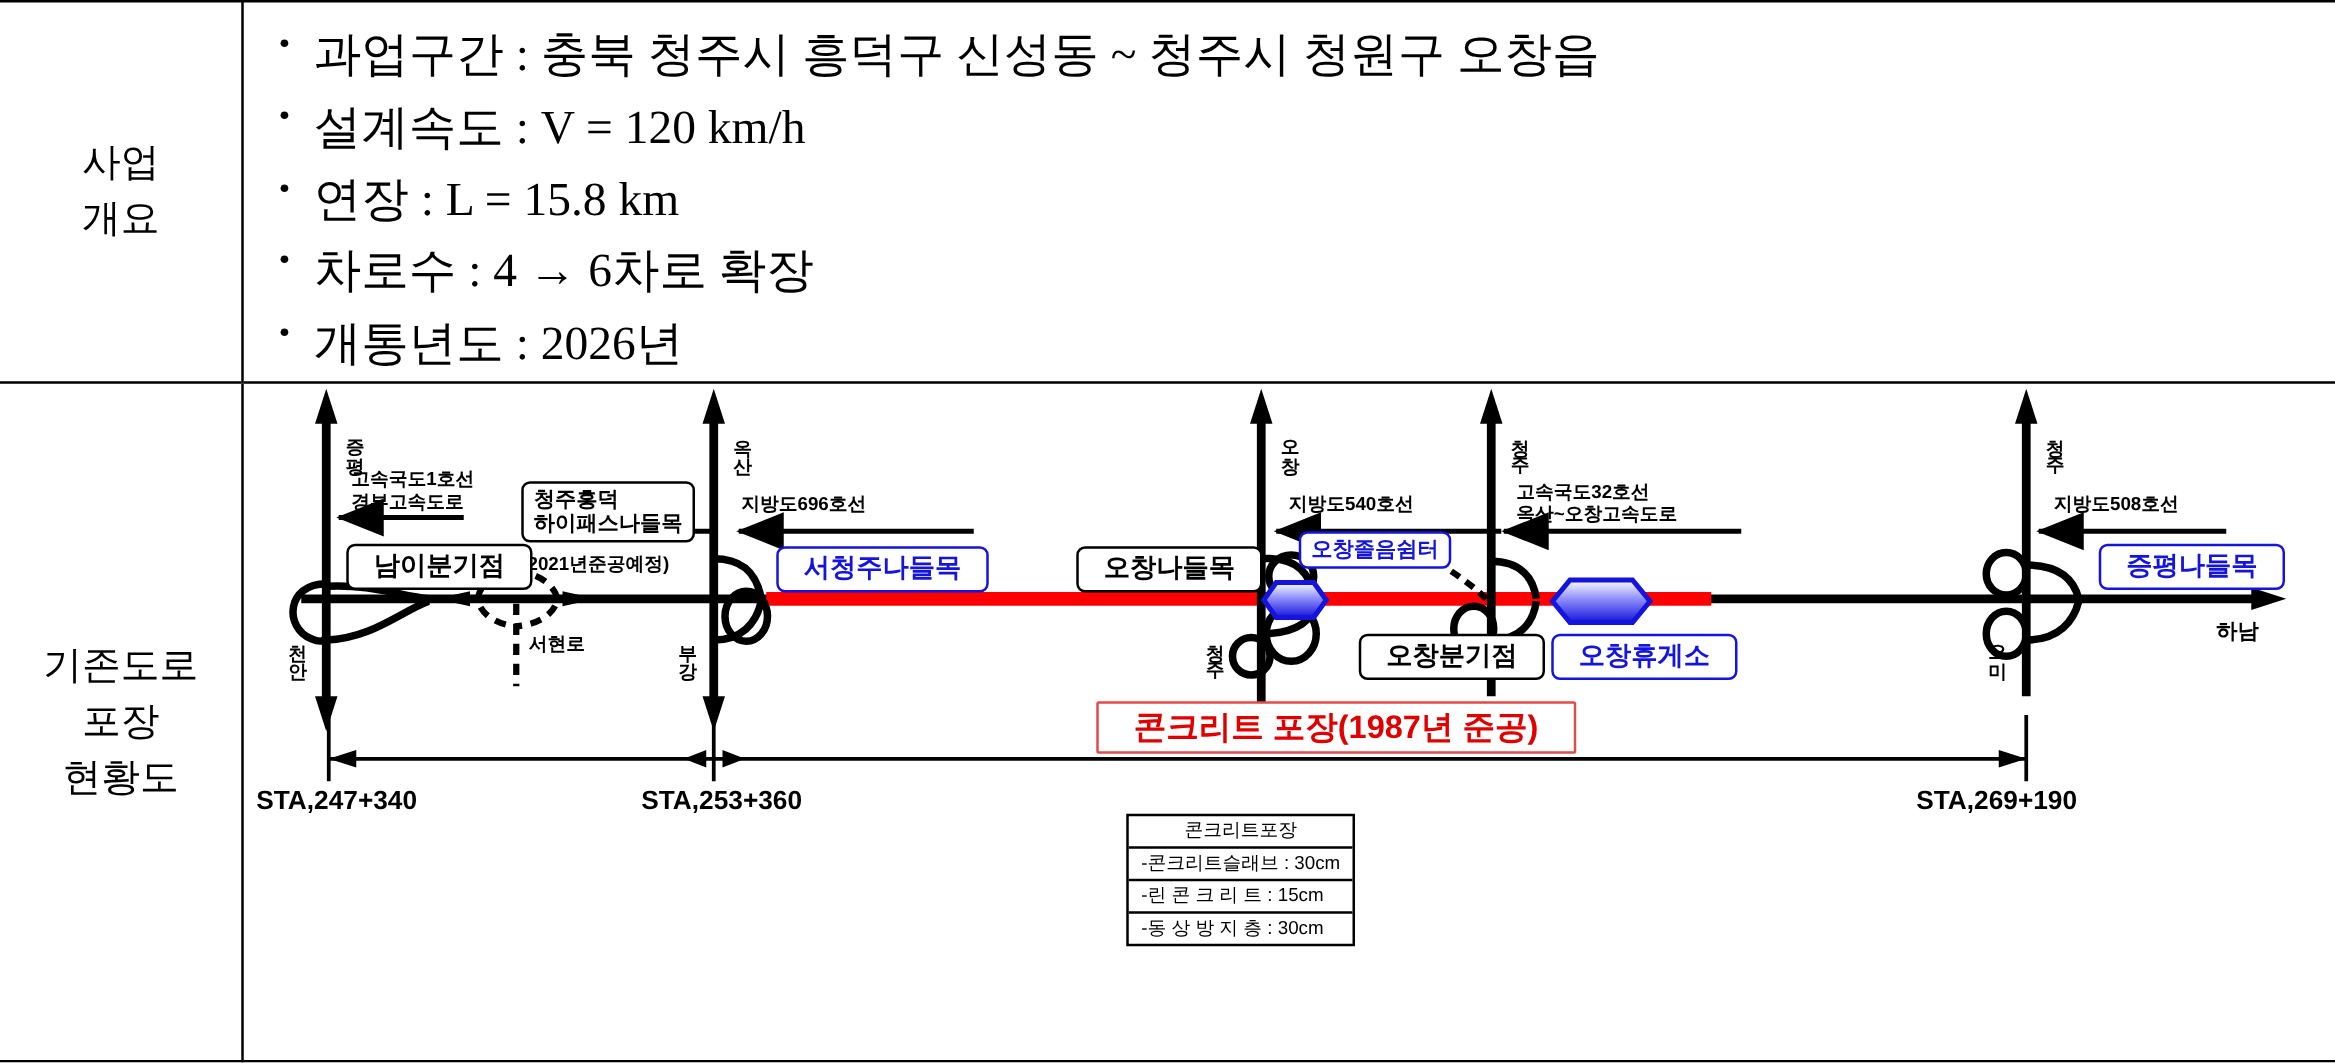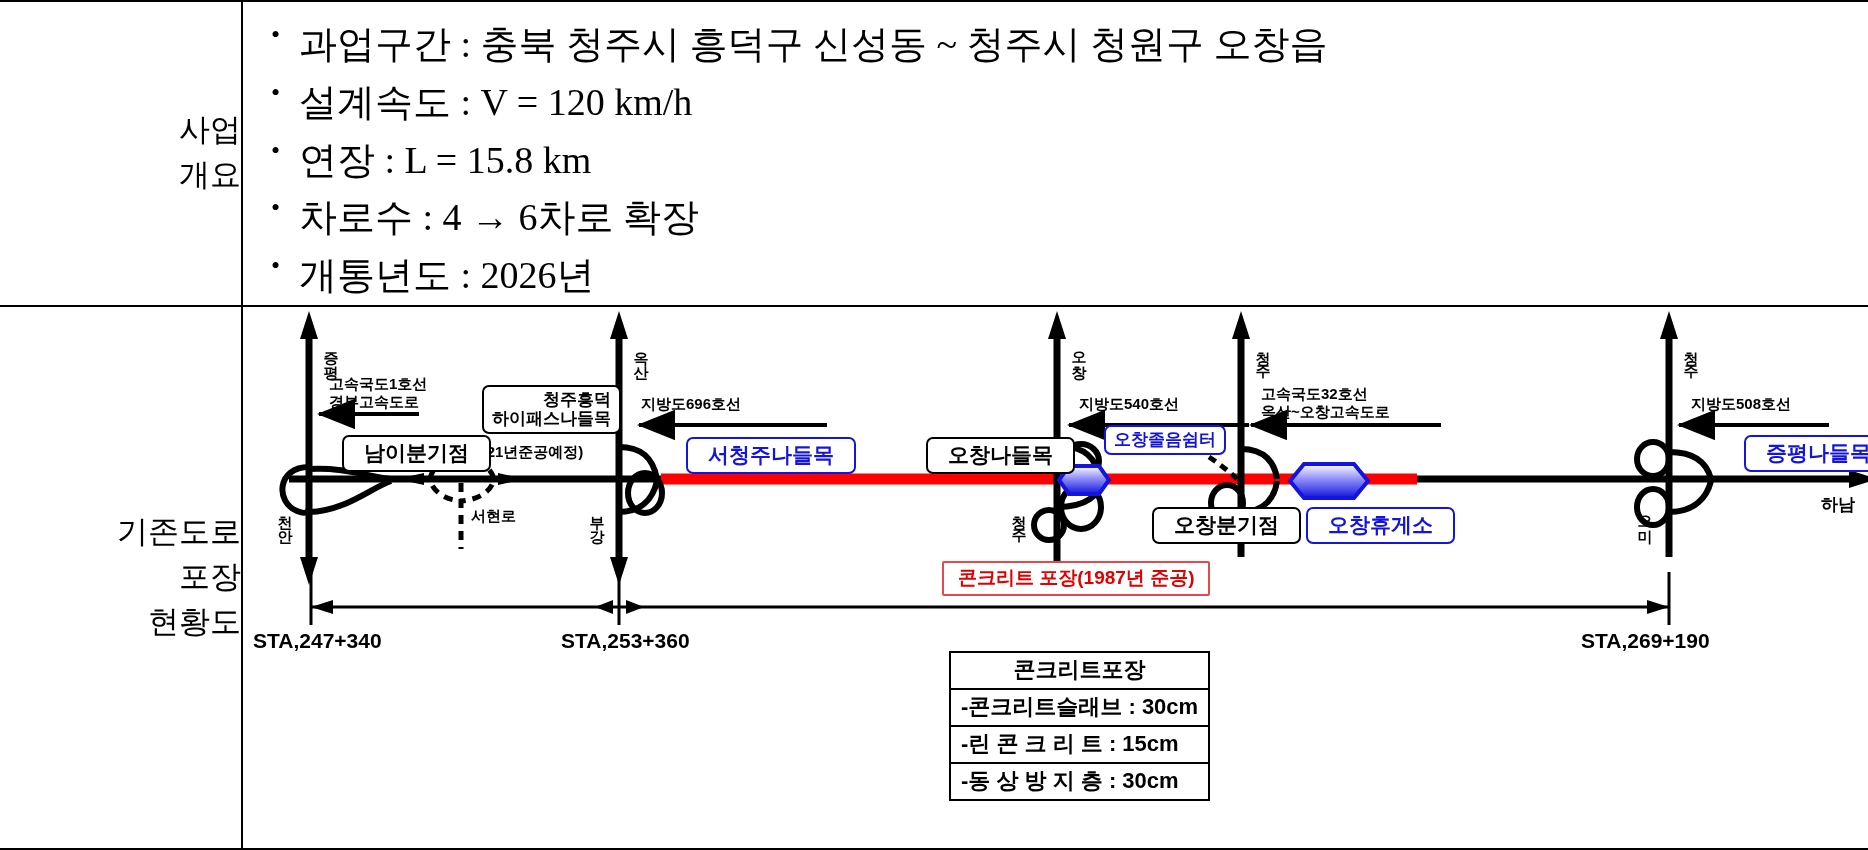--- a/index.html
+++ b/index.html
@@ -10,21 +10,21 @@
     font-family:"Liberation Sans", sans-serif;
     color:#000;
     overflow:hidden;
   }
 
   
   #sheet { width:1868px; height:850px; position:relative; }
   .tbl { width:100%; height:100%; border-collapse:collapse; table-layout:fixed; }
   .tbl td { vertical-align:middle; padding:0; }
   .row-top { height:282px; }
-  .col-label { width:242px; border-right:2px solid #000; text-align:right; }
+  .col-label { width:194px; border-right:2px solid #000; text-align:center; }
   .hr-top { border-top:2px solid #000; }
   .hr-mid { border-top:2px solid #000; }
   .hr-bot { border-bottom:2px solid #000; }
 
   .label-cell { font-family:"Liberation Serif", serif; font-size:31px; line-height:1.45; }
 
   
   .bullets { list-style:none; margin:0; padding:14px 0 0 26px; }
   .bullets li {
     font-family:"Liberation Serif", serif;
@@ -40,27 +40,26 @@
 
   
   .diagram-cell { position:relative; }
   #diagram { position:relative; width:1640px; height:540px; margin-left:6px; }
   #diagram svg { position:absolute; left:0; top:0; }
 
   .boxlbl {
     position:absolute; white-space:nowrap;
     font-weight:bold; font-size:17px; line-height:1.12;
     border:2px solid #000; border-radius:7px;
-    background:#fff; padding:3px 8px 4px; text-align:right;
+    background:#fff; padding:3px 8px 4px; text-align:left;
     font-family:"Liberation Sans", sans-serif;
-    margin-left:17px;
   }
   .boxlbl.blue { border-color:#1414dc; color:#1414dc; }
   .boxlbl.big  { font-size:21px; padding:4px 20px 5px; }
-  .boxlbl.red  { border-color:#e24b4b; color:#e00000; font-size:19px; padding:4px 14px 5px; border-radius:2px;}
+  .boxlbl.red  { border-color:#e24b4b; color:#e00000; font-size:26px; padding:4px 28px 5px; border-radius:2px;}
 
   .plainlbl {
     position:absolute; white-space:nowrap; font-weight:bold;
     font-size:15px; line-height:1.18; text-align:center;
     font-family:"Liberation Sans", sans-serif;
   }
   .vlbl {
     position:absolute; white-space:nowrap; font-weight:bold;
     font-size:15px; font-family:"Liberation Sans", sans-serif;
     writing-mode:vertical-rl; text-orientation:upright; letter-spacing:-1px;
@@ -68,21 +67,21 @@
   .sta {
     position:absolute; white-space:nowrap; font-weight:bold;
     font-size:21px; font-family:"Liberation Sans", sans-serif;
   }
 
   
   #spec { position:absolute; border:2px solid #000; background:#fff;
           font-family:"Liberation Sans", sans-serif; }
   #spec table { border-collapse:collapse; }
   #spec td { border-top:2px solid #000; padding:2px 10px 3px;
-             font-size:22px; font-weight:bold; white-space:nowrap; }
+             font-size:15px; font-weight:normal; white-space:nowrap; }
   #spec td.head { border-top:none; text-align:center; }
 </style>
 </head>
 <body>
 
 <div id="sheet">
   <table class="tbl">
     <tbody>
         <tr class="row-top">
       <td class="col-label hr-top">

